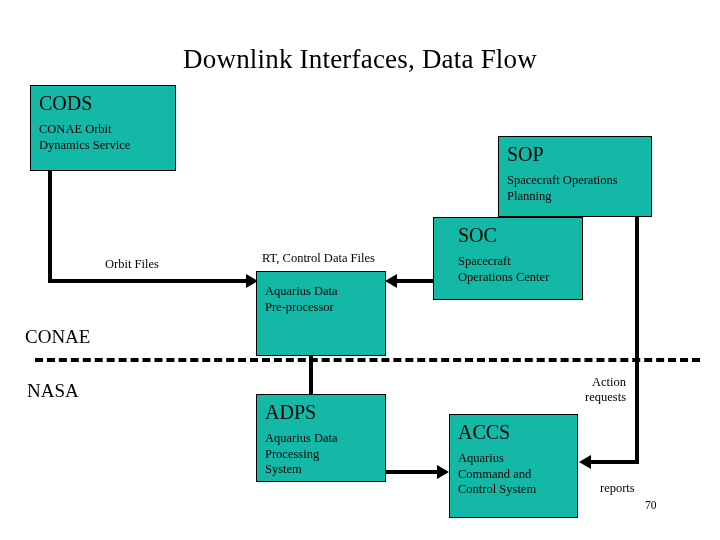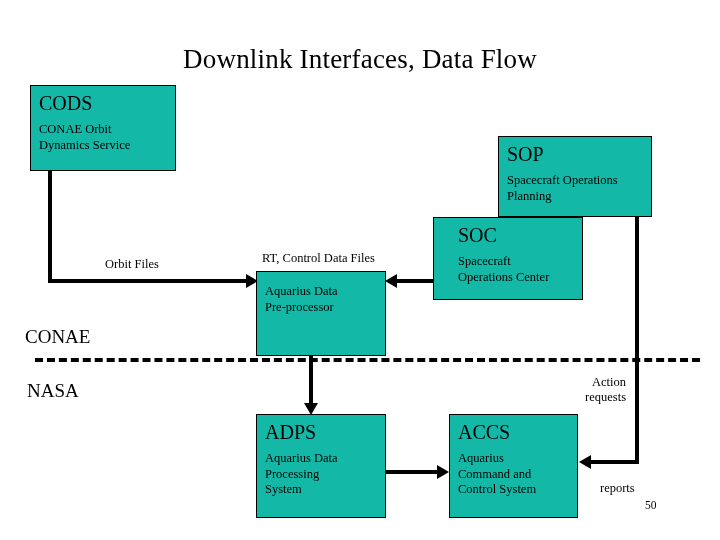--- a/index.html
+++ b/index.html
@@ -156,21 +156,21 @@
     <div class="box-title">SOC</div>
     <div class="box-sub">Spacecraft
 Operations Center</div>
   </div>
 
   <div class="box" style="left:256px; top:271px; width:130px; height:85px;">
     <div class="box-sub">Aquarius Data
 Pre-processor</div>
   </div>
 
-  <div class="box" style="left:256px; top:414px; width:130px; height:104px;">
+  <div class="box" style="left:256px; top:394px; width:130px; height:88px;">
     <div class="box-title">ADPS</div>
     <div class="box-sub">Aquarius Data
 Processing
 System</div>
   </div>
 
   <div class="box" style="left:449px; top:414px; width:129px; height:104px;">
     <div class="box-title">ACCS</div>
     <div class="box-sub">Aquarius
 Command and
@@ -183,15 +183,15 @@
 
   <div class="label edge right-aligned" style="left:546px; top:375px; width:80px;text-align:right;">Action
 requests</div>
 
   <div class="label edge" style="left:600px; top:481px;">reports</div>
 
   <div class="label zone" style="left:25px; top:326px;">CONAE</div>
 
   <div class="label zone" style="left:27px; top:380px;">NASA</div>
 
-  <div class="label pagenum" style="left:645px; top:499px;">50</div>
+  <div class="label pagenum" style="left:645px; top:499px;">70</div>
 
 </div>
 
 </body></html>

